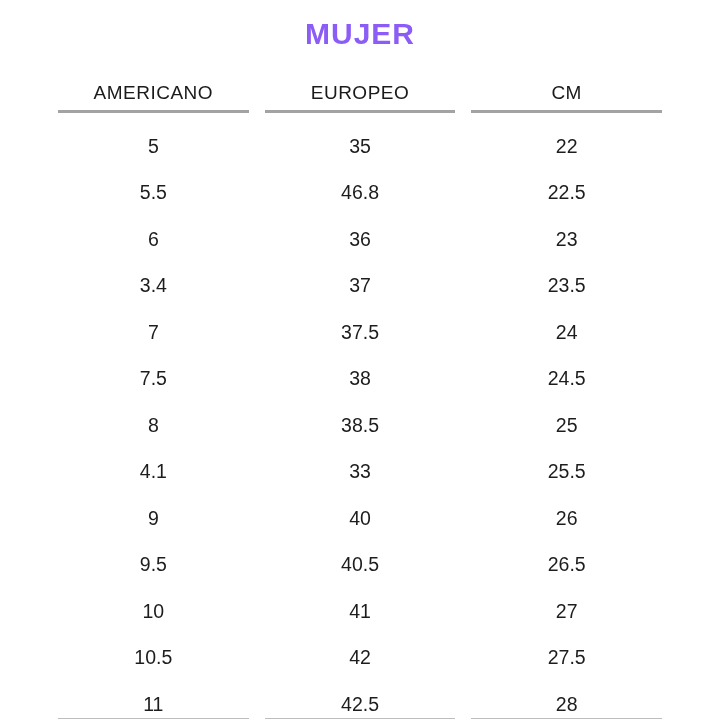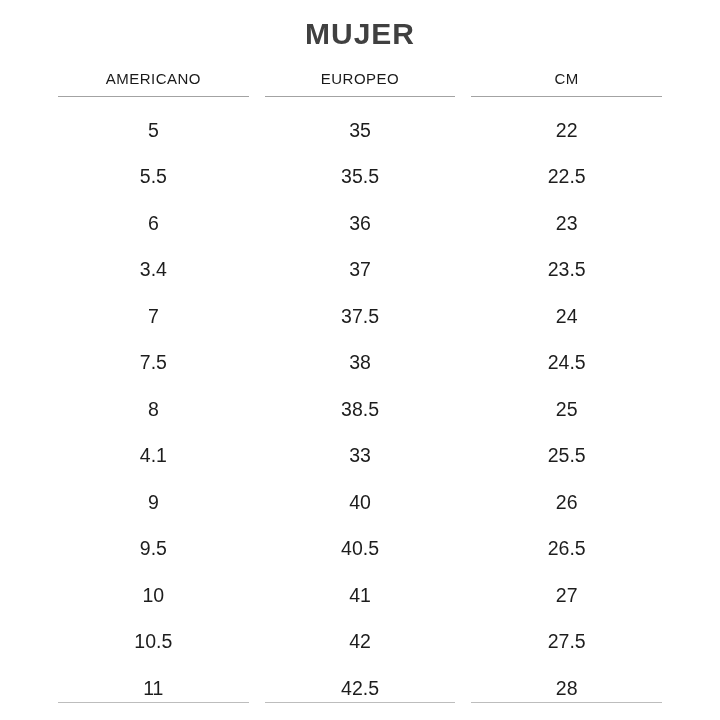--- a/index.html
+++ b/index.html
@@ -17,45 +17,46 @@
   }
   .chart-title {
     margin: 0;
     padding-top: 16px;
     height: 44px;
     text-align: center;
     font-size: 30px;
     line-height: 36px;
     font-weight: 900;
     letter-spacing: 1px;
-    color: #404040;
+    color: #8b5cf6;
   }
   .size-table {
     position: absolute;
     left: 58px;
     right: 58px;
     top: 60px;
     display: flex;
     gap: 16px;
   }
   .size-col {
     flex: 1 1 0;
     min-width: 0;
   }
   .col-header {
     height: 37px;
     display: flex;
     align-items: center;
     justify-content: center;
-    font-size: 15px;
+    font-size: 19px;
     font-weight: 400;
     letter-spacing: 0.5px;
     color: #1a1a1a;
-    border-bottom: 1px solid #a3a3a3;
+    border-bottom: 3px solid #a3a3a3;
     box-sizing: border-box;
+    margin-top: 16px;
   }
   .col-cells {
     height: 606px;
     box-sizing: border-box;
     padding-top: 10px;
     border-bottom: 1px solid #bdbdbd;
   }
   .cell {
     height: 46.5px;
     display: flex;
@@ -90,21 +91,21 @@
         <div class="cell">10</div>
         <div class="cell">10.5</div>
         <div class="cell">11</div>
       </div>
     </div>
 
     <div class="size-col">
       <div class="col-header">EUROPEO</div>
       <div class="col-cells">
         <div class="cell">35</div>
-        <div class="cell">35.5</div>
+        <div class="cell">46.8</div>
         <div class="cell">36</div>
         <div class="cell">37</div>
         <div class="cell">37.5</div>
         <div class="cell">38</div>
         <div class="cell">38.5</div>
         <div class="cell">33</div>
         <div class="cell">40</div>
         <div class="cell">40.5</div>
         <div class="cell">41</div>
         <div class="cell">42</div>

